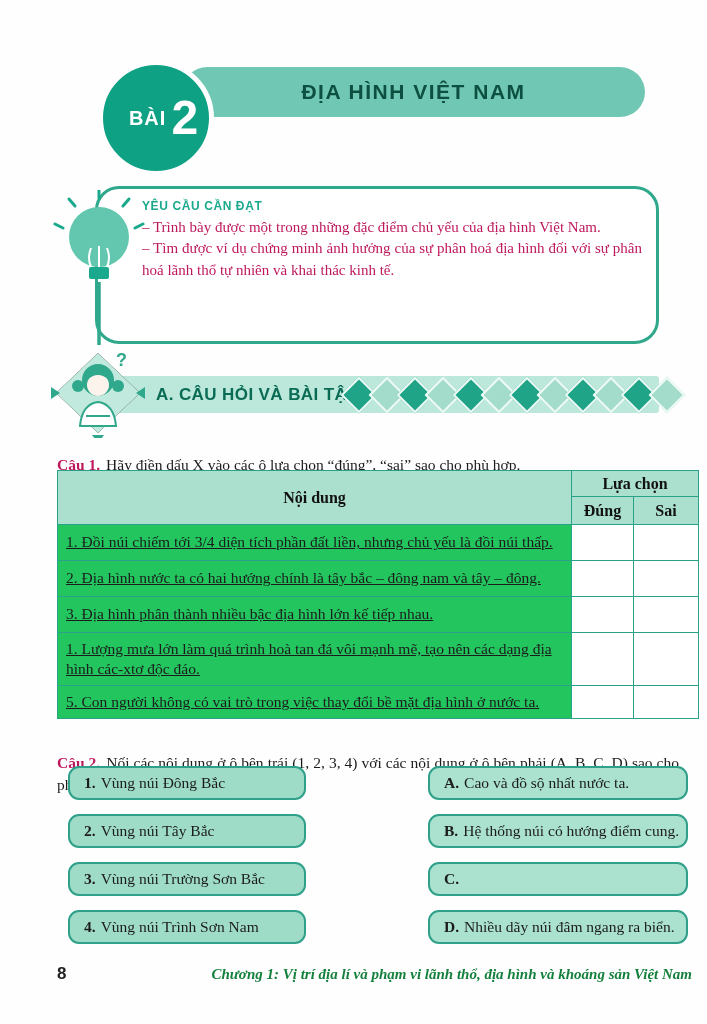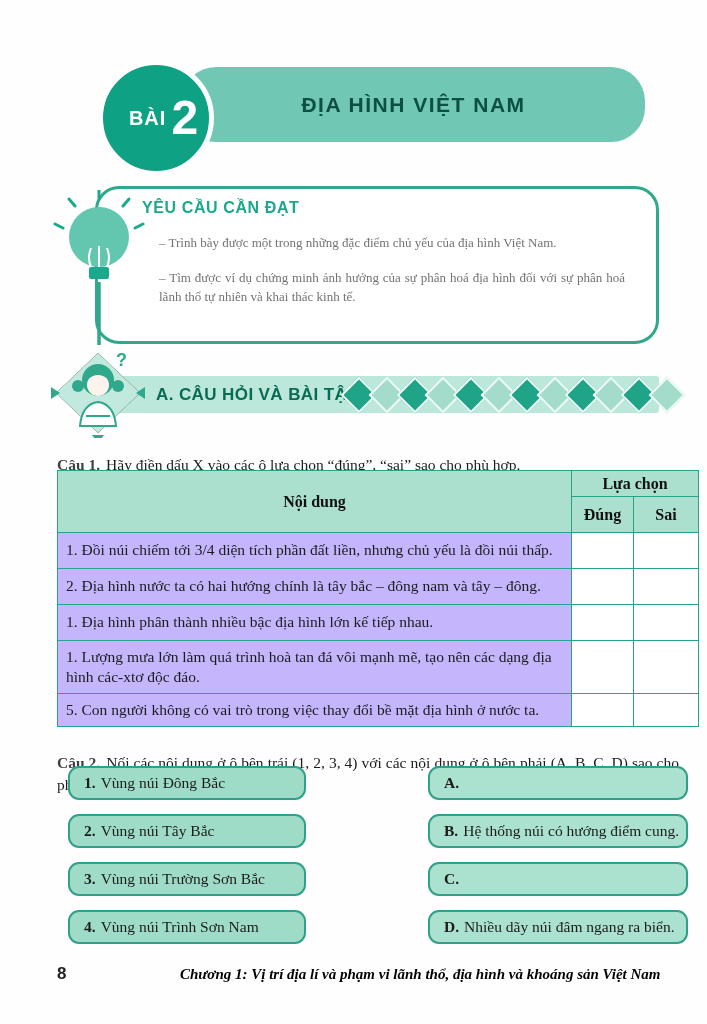--- a/index.html
+++ b/index.html
@@ -4,21 +4,21 @@
 <style>
   html,body{margin:0;padding:0;}
   body{background:#e8e8e8;}
   .page{
     position:relative; width:707px; height:1024px; margin:0 auto;
     background:#fefefe; overflow:hidden;
     font-family:"Liberation Serif", serif; color:#1c1c1c;
   }
   
   .title-bar{
-    position:absolute; left:182px; top:67px; width:463px; height:75px;
+    position:absolute; left:182px; top:67px; width:463px; height:50px;
     background:#70c8b4; border-radius:34px;
     display:flex; align-items:center; justify-content:center;
   }
   .title-bar .title-text{
     font-family:"Liberation Sans", sans-serif; font-weight:bold;
     font-size:21px; letter-spacing:1.5px; color:#0d4f40;
   }
   .lesson-circle{
     position:absolute; left:98px; top:60px; width:116px; height:116px;
     background:#0ea184; border:5px solid #fefefe; border-radius:50%;
@@ -28,23 +28,23 @@
   .lesson-circle .lbl{font-size:20px; font-weight:bold; letter-spacing:1px;margin-left:15px;}
   .lesson-circle .num{font-size:48px; font-weight:bold; line-height:1;}
   
   .obj-box{
     position:absolute; left:95px; top:186px; width:564px; height:158px;
     border:3px solid #2fa88c; border-radius:24px; background:#ffffff;
     box-sizing:border-box; padding:10px 14px 8px 44px;
   }
   .obj-heading{
     font-family:"Liberation Sans", sans-serif; font-weight:bold;
-    color:#1aa98c; font-size:16px; letter-spacing:0.6px; margin:0 0 4px 0;
-  }
-  .obj-item{margin:17px; font-size:13px; line-height:1.42; color:#737373; text-align:justify;}
+    color:#1aa98c; font-size:12px; letter-spacing:0.6px; margin:0 0 4px 0;
+  }
+  .obj-item{margin:0; font-size:15px; line-height:1.42; color:#be185d; text-align:justify;}
   .bulb-wrap{position:absolute; left:53px; top:190px; width:92px; height:158px; z-index:3;}
   
   .section-bar{
     position:absolute; left:90px; top:376px; width:569px; height:37px;
     background:#bce7db; border-radius:3px;
     display:flex; align-items:center;
   }
   .section-title{
     margin-left:66px;
     font-family:"Liberation Sans", sans-serif; font-weight:bold;
@@ -56,57 +56,57 @@
   }
   .diamond{
     width:22px; height:22px; transform:rotate(45deg);
     border:2px solid #eefaf5; box-sizing:content-box;
   }
   .diamond:nth-child(odd){background:#1fa488;}
   .diamond:nth-child(even){background:#a3dccb;}
   .girl-wrap{position:absolute; left:48px; top:348px; width:100px; height:90px; z-index:3;}
   
   .q-para{position:absolute; left:57px; font-size:15.5px; line-height:1.45; text-align:justify;}
-  .q-label{font-weight:bold; color:#404040; margin-right:6px;}
+  .q-label{font-weight:bold; color:#be185d; margin-right:6px;}
   
   table.tf-table{
     position:absolute; left:57px; top:470px; width:641px;
     border-collapse:collapse; table-layout:fixed;
     font-size:15.5px;
   }
   .tf-table th, .tf-table td{border:1.7px solid #2aa189; box-sizing:border-box;}
   .tf-table th{
     background:#abdfce; font-weight:bold; color:#111; font-size:16px;
     text-align:center; padding:2px 4px;
   }
   .tf-table th.h-top{height:26px;}
-  .tf-table th.h-sub{height:36px;}
-  .tf-table td.content{padding:6px 8px; line-height:1.3; background:#c4b5fd;}
+  .tf-table th.h-sub{height:28px;}
+  .tf-table td.content{padding:6px 8px; line-height:1.3; background:#22c55e;text-decoration:underline;}
   .tf-table td.choice{background:#fff;}
   .tf-table tr.r{height:36px;}
   .tf-table tr.r-tall{height:46px;}
   .tf-table tr.r-short{height:29px;}
   
   .match-box{
     position:absolute; height:34px; box-sizing:border-box;
     border:2px solid #2fa08a; border-radius:11px;
     display:flex; align-items:center; padding-left:14px;
     font-size:15.5px; white-space:nowrap;
   }
   .match-left{left:68px; width:238px; background:#9edcc8;}
   .match-right{left:428px; width:260px; background:#aae1cf;}
   .match-box .b-label{font-weight:bold; margin-right:5px;}
   
   .page-num{
     position:absolute; left:57px; top:964px;
     font-family:"Liberation Sans", sans-serif; font-weight:bold; font-size:17px; color:#222;
   }
   .footer-text{
-    position:absolute; left:180px; top:966px; width:512px; text-align:left;
-    font-style:italic; font-weight:bold; font-size:15px; color:#000000;
+    position:absolute; left:180px; top:966px; width:512px; text-align:right;
+    font-style:italic; font-weight:bold; font-size:15px; color:#15803d;
   }
 </style>
 </head>
 <body>
 
 <div class="page">
 
   <div class="title-bar">
     <span class="title-text">ĐỊA HÌNH VIỆT NAM</span>
   </div>
@@ -196,21 +196,21 @@
         <td class="content">1. Đồi núi chiếm tới 3/4 diện tích phần đất liền, nhưng chủ yếu là đồi núi thấp.</td>
         <td class="choice"></td>
         <td class="choice"></td>
       </tr>
       <tr class="r">
         <td class="content">2. Địa hình nước ta có hai hướng chính là tây bắc – đông nam và tây – đông.</td>
         <td class="choice"></td>
         <td class="choice"></td>
       </tr>
       <tr class="r">
-        <td class="content">1. Địa hình phân thành nhiều bậc địa hình lớn kế tiếp nhau.</td>
+        <td class="content">3. Địa hình phân thành nhiều bậc địa hình lớn kế tiếp nhau.</td>
         <td class="choice"></td>
         <td class="choice"></td>
       </tr>
       <tr class="r-tall">
         <td class="content">1. Lượng mưa lớn làm quá trình hoà tan đá vôi mạnh mẽ, tạo nên các dạng địa hình các-xtơ độc đáo.</td>
         <td class="choice"></td>
         <td class="choice"></td>
       </tr>
       <tr class="r-short">
         <td class="content">5. Con người không có vai trò trong việc thay đổi bề mặt địa hình ở nước ta.</td>
@@ -236,20 +236,21 @@
     <span class="b-label">3.</span>
     <span>Vùng núi Trường Sơn Bắc</span>
   </div>
   <div class="match-box match-left" style="top:910px;">
     <span class="b-label">4.</span>
     <span>Vùng núi Trình Sơn Nam</span>
   </div>
 
   <div class="match-box match-right" style="top:766px;">
     <span class="b-label">A.</span>
+    <span>Cao và đồ sộ nhất nước ta.</span>
   </div>
   <div class="match-box match-right" style="top:814px;">
     <span class="b-label">B.</span>
     <span>Hệ thống núi có hướng điểm cung.</span>
   </div>
   <div class="match-box match-right" style="top:862px;">
     <span class="b-label">C.</span>
   </div>
   <div class="match-box match-right" style="top:910px;">
     <span class="b-label">D.</span>

